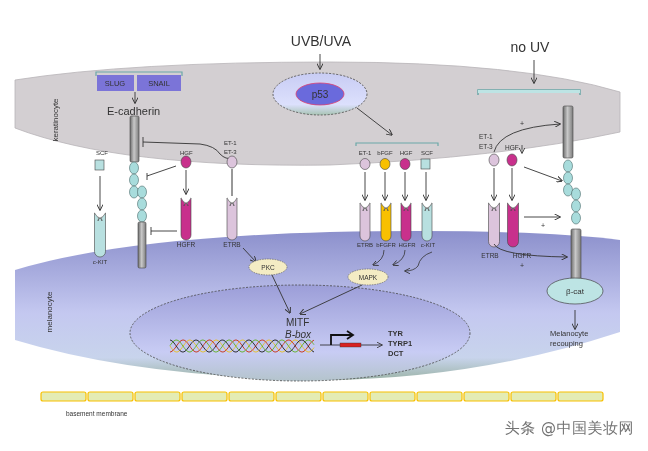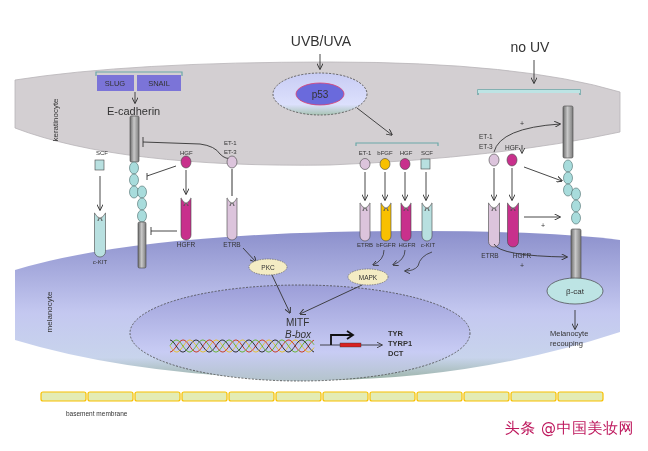--- a/index.html
+++ b/index.html
@@ -1,20 +1,20 @@
 <!DOCTYPE html>
 <html><head>
 <meta charset="utf-8">
 <style>
   html, body { margin: 0; padding: 0; background: #ffffff; }
   body { width: 648px; height: 451px; position: relative; overflow: hidden;
          font-family: "Liberation Sans", sans-serif; }
   #diagram { position: absolute; left: 0; top: 0; }
   .t { font-family: "Liberation Sans", sans-serif; fill: #333; }
-  .watermark { position: absolute; right: 14px; top: 419px; font-size: 15px; color: #be185d;
+  .watermark { position: absolute; right: 14px; top: 419px; font-size: 15px; color: #737373;
                font-family: "DejaVu Sans", sans-serif; letter-spacing: 0.5px; }
 </style>
 </head>
 <body>
 
 <svg id="diagram" width="648" height="451" viewBox="0 0 648 451" xmlns="http://www.w3.org/2000/svg">
   <defs>
     <linearGradient id="melGrad" x1="0" y1="0" x2="0" y2="1">
       <stop offset="0" stop-color="#8c90cc"></stop>
       <stop offset="0.55" stop-color="#c4c8f0"></stop>

